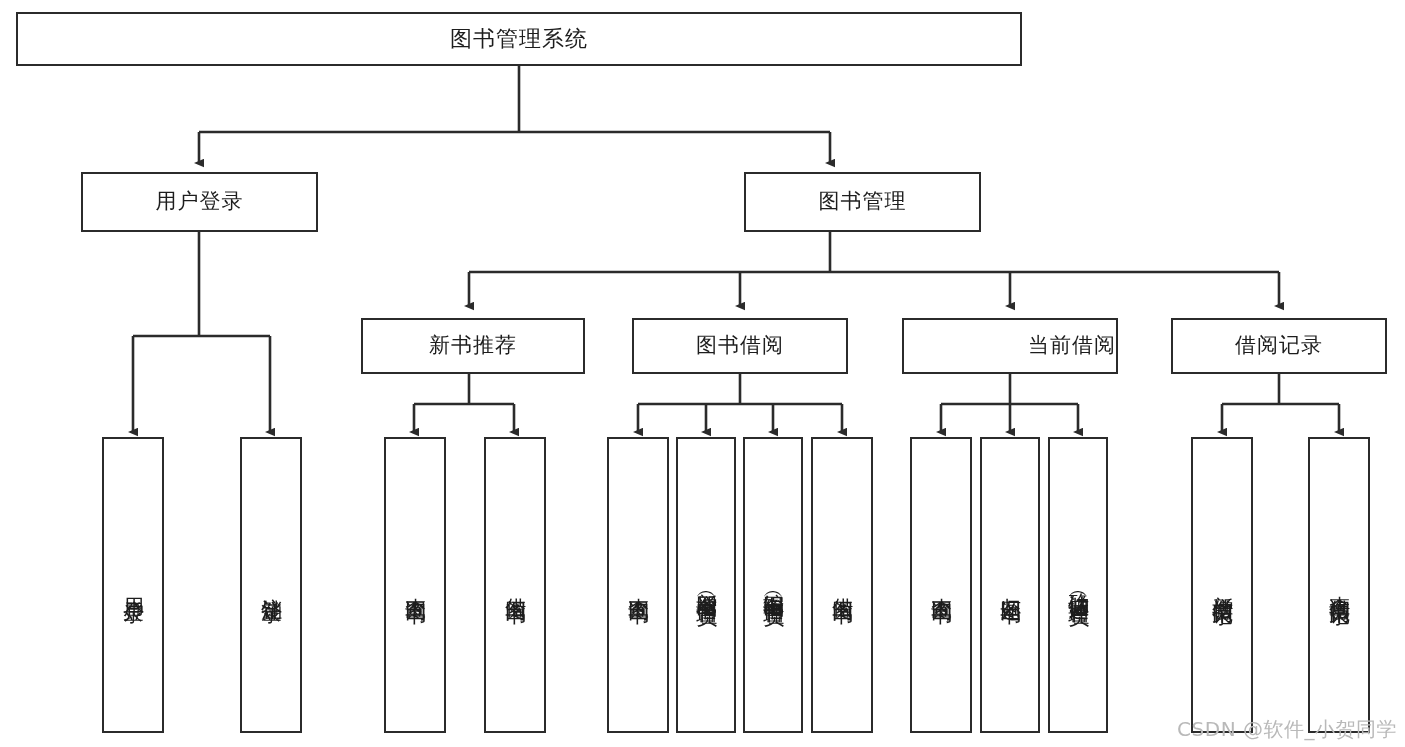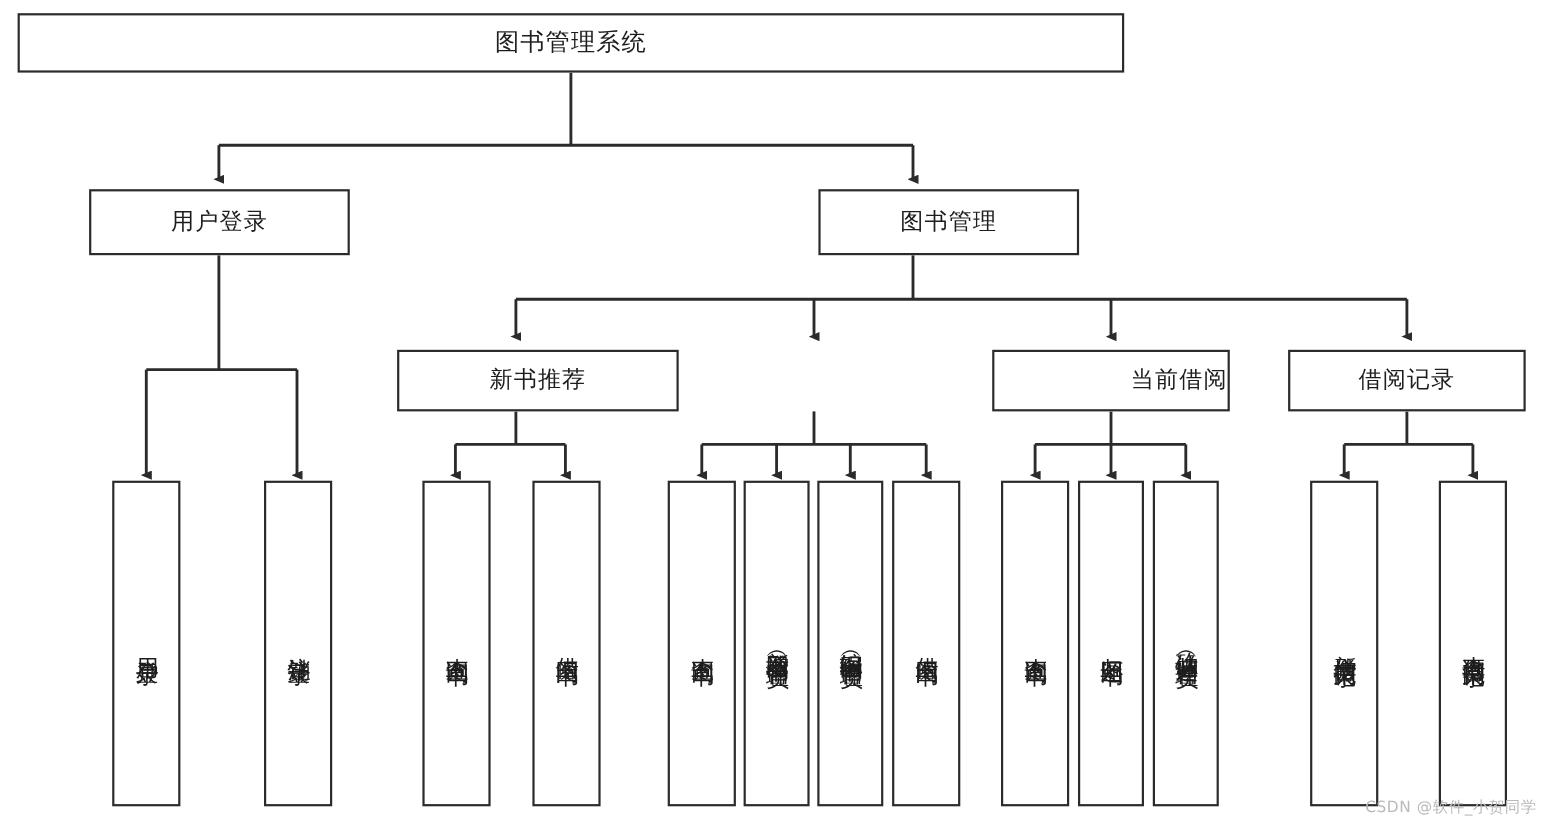--- a/index.html
+++ b/index.html
@@ -54,21 +54,21 @@
     writing-mode: vertical-rl;
     text-orientation: upright;
     display: block;
     white-space: nowrap;
   }
   #root-node { font-size: 22px; }
   #watermark {
     position: absolute;
     right: 8px;
     bottom: 4px;
-    font-size: 14px;
+    font-size: 20px;
     color: #b9b9b9;
     letter-spacing: 0.5px;
     white-space: nowrap;
     font-family: "DejaVu Sans", "Liberation Sans", sans-serif;
   }
 </style>
 </head>
 <body>
 
 <div id="canvas">
@@ -127,22 +127,25 @@
     <span>图书管理系统</span>
   </div>
 
   <div class="node horiz" style="left:81px; top:172px; width:237px; height:60px;">
     <span>用户登录</span>
   </div>
   <div class="node horiz" style="left:712px; top:172px; width:237px; height:60px;margin-left:32px;">
     <span>图书管理</span>
   </div>
 
-  <div class="node horiz" style="left:361px; top:318px; width:256px; height:56px;">
+  <div class="node horiz" style="left:361px; top:318px; width:224px; height:56px;">
     <span>新书推荐</span>
+  </div>
+  <div class="node horiz" style="left:632px; top:318px; width:216px; height:56px;">
+    <span>图书借阅</span>
   </div>
   <div class="node horiz" style="left:902px; top:318px; width:216px; height:56px;justify-content:flex-end;">
     <span>当前借阅</span>
   </div>
   <div class="node horiz" style="left:1171px; top:318px; width:216px; height:56px;">
     <span>借阅记录</span>
   </div>
 
   <div class="node vert" style="left:102px; top:437px; width:62px; height:296px;">
     <span class="vlabel">用户登录</span>

